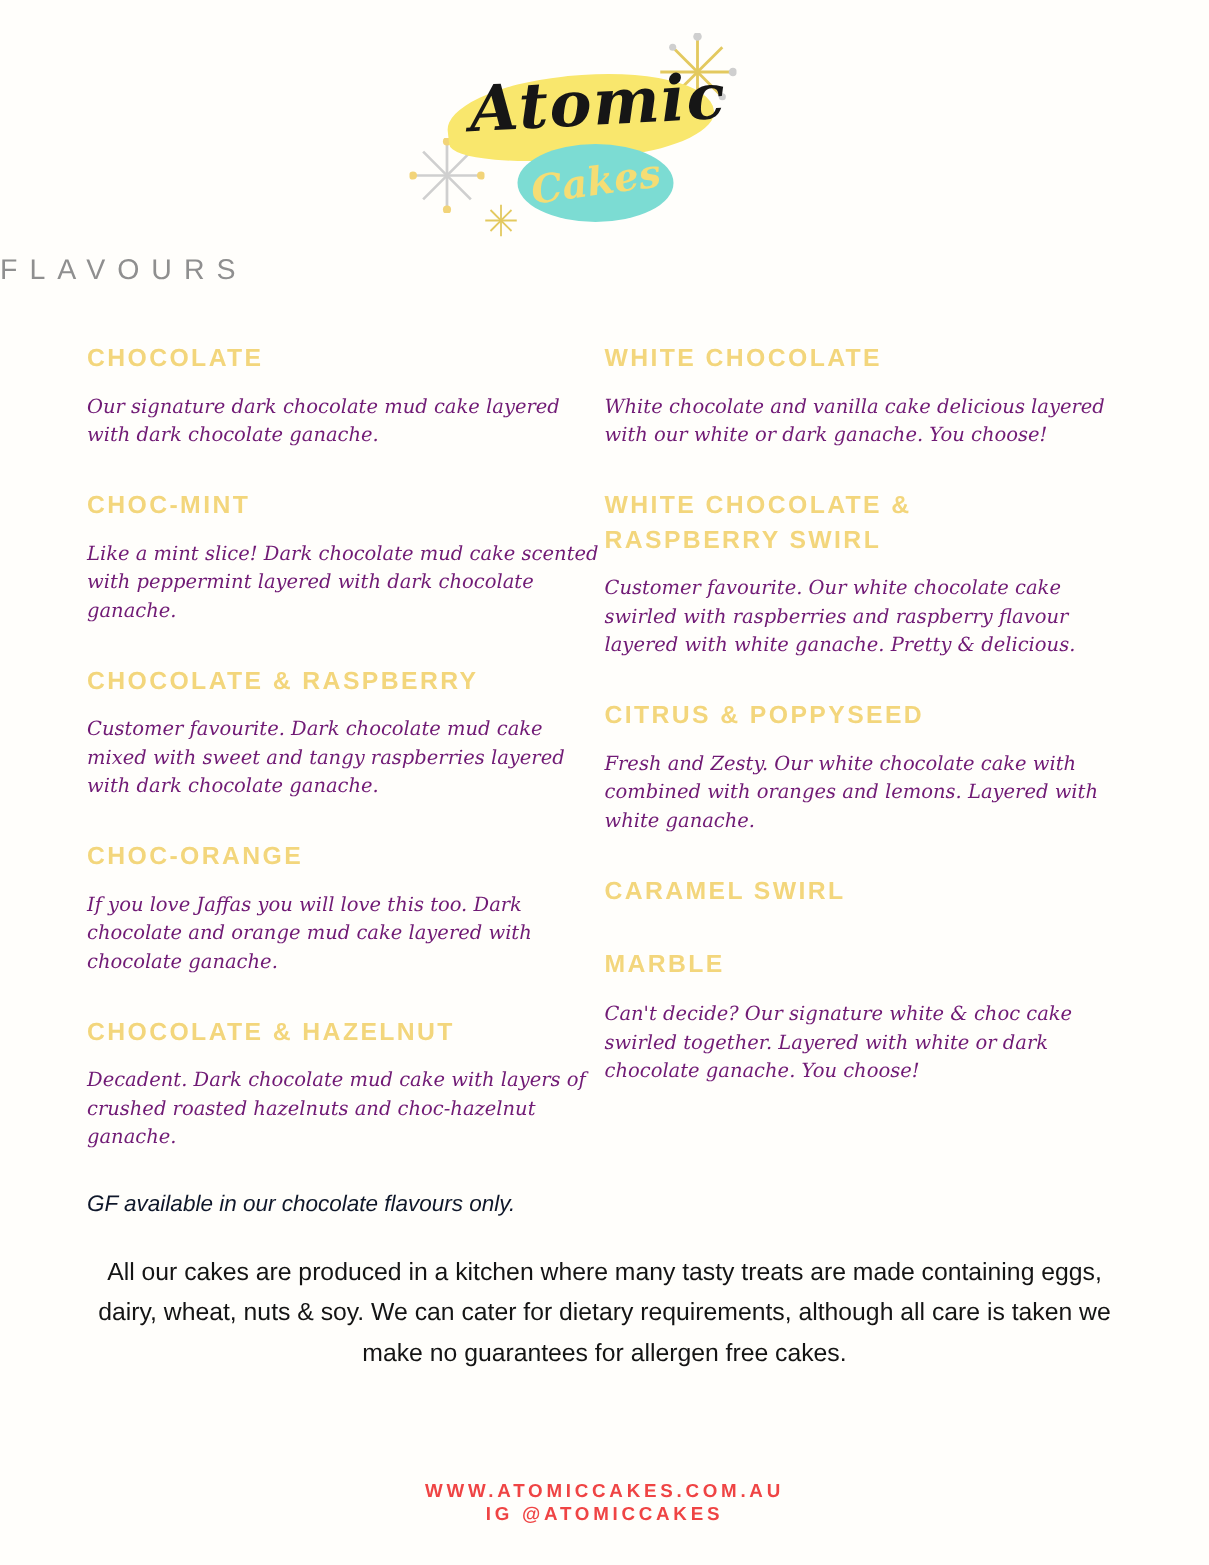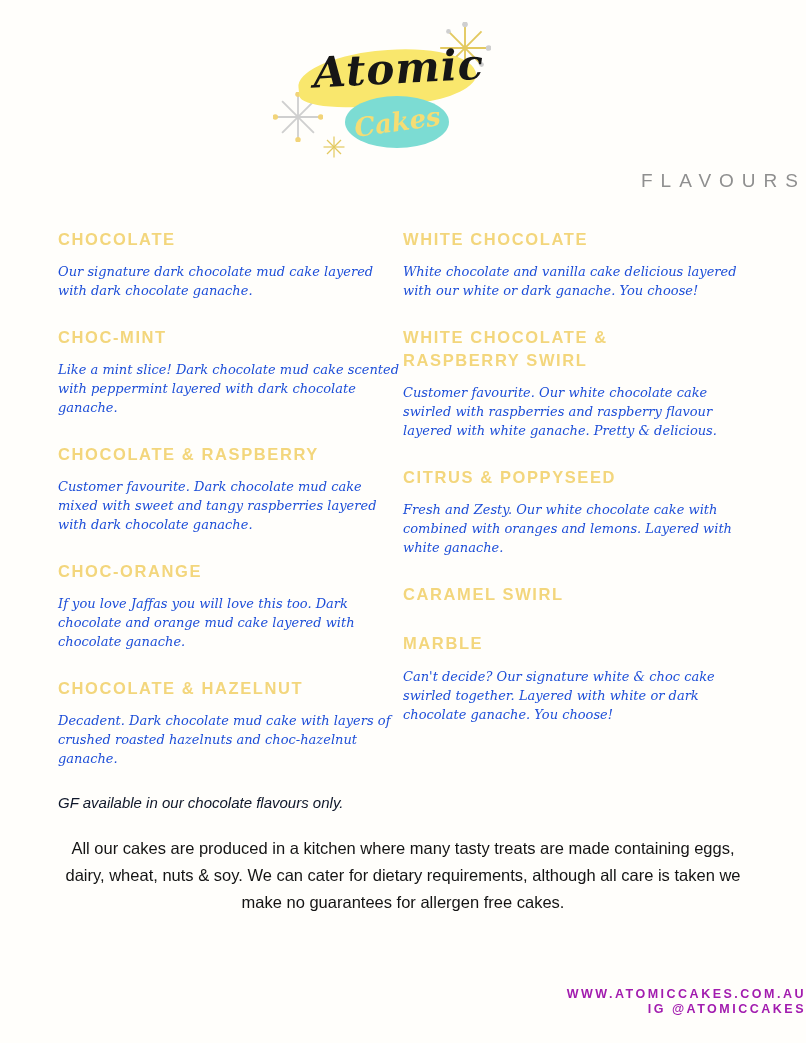--- a/index.html
+++ b/index.html
@@ -37,58 +37,58 @@
     font-family: "DejaVu Serif", serif; font-style: italic; font-weight: 700;
     font-size: 26px; color: #f5dd74; transform: rotate(-8deg);
   }
   .burst { position: absolute; }
   .burst-top   { left: 186px; top: -12px; width: 52px; height: 52px; }
   .burst-left  { left: 20px;  top: 58px;  width: 50px; height: 50px; }
   .burst-small { left: 70px;  top: 102px; width: 22px; height: 22px; }
 
   
   .page-title {
-    margin: 12px 0 0; text-align: right;
+    margin: 12px 0 0; text-align: left;
     font-size: 19px; font-weight: 400; letter-spacing: 8px;
     color: #8f8f8f;
   }
 
   
   .columns { display: flex; padding: 0 58px; margin-top: 36px; }
   .col { flex: 1; min-width: 0; }
   .flavour { margin: 0 0 26px; }
   .flavour-heading {
     margin: 0 0 11px; max-width: 298px;
     font-size: 16.5px; font-weight: 700; letter-spacing: 1.6px;
     line-height: 1.4; color: #f3d67c;
   }
   .flavour-desc {
     margin: 0;
     font-family: "DejaVu Serif", serif; font-style: italic;
-    font-size: 13px; line-height: 19px; color: #1d4ed8;
+    font-size: 13px; line-height: 19px; color: #701a75;
   }
   .gf-note {
     margin: 6px 0 0;
     font-size: 15px; font-style: italic; color: #0f172a;
   }
 
   
   .allergen {
     margin: 24px auto 0; width: 706px;
     text-align: center; font-size: 16.5px; line-height: 1.62; color: #141414;
   }
 
   
   .footer {
     position: absolute; left: 0; right: 0; bottom: 26px;
     text-align: center;
     color: #f0d276; font-weight: 700; font-size: 12.5px;
     letter-spacing: 2.5px; line-height: 1.2;
   }
-  .footer a, .footer div { color: #a21caf; text-decoration: none; text-align: right; }
+  .footer a, .footer div { color: #ef4444; text-decoration: none; }
 </style>
 </head>
 <body>
 
 <div class="page">
 
   <div class="logo">
     <svg class="burst burst-top" viewBox="0 0 44 44">
       <g stroke="#e3c95f" stroke-width="1.6" fill="none">
         <line x1="22" y1="1" x2="22" y2="43"></line>

